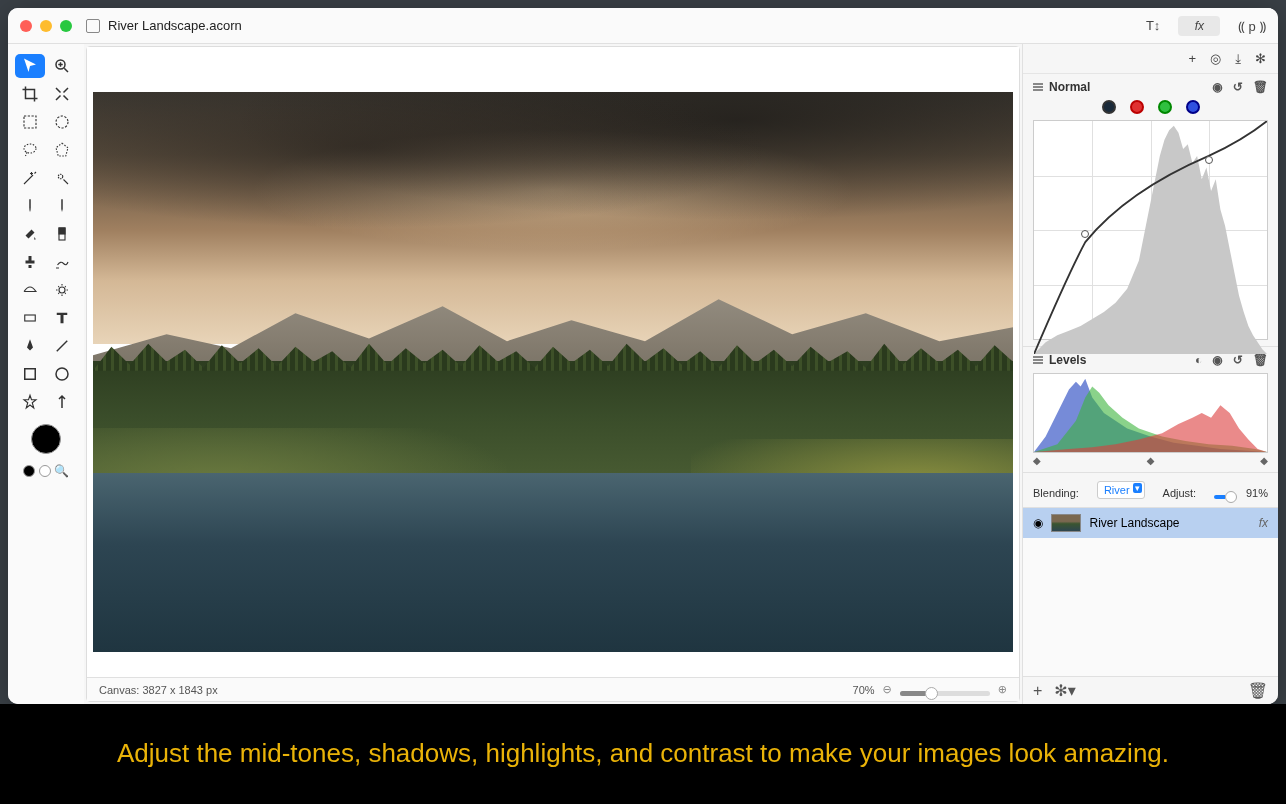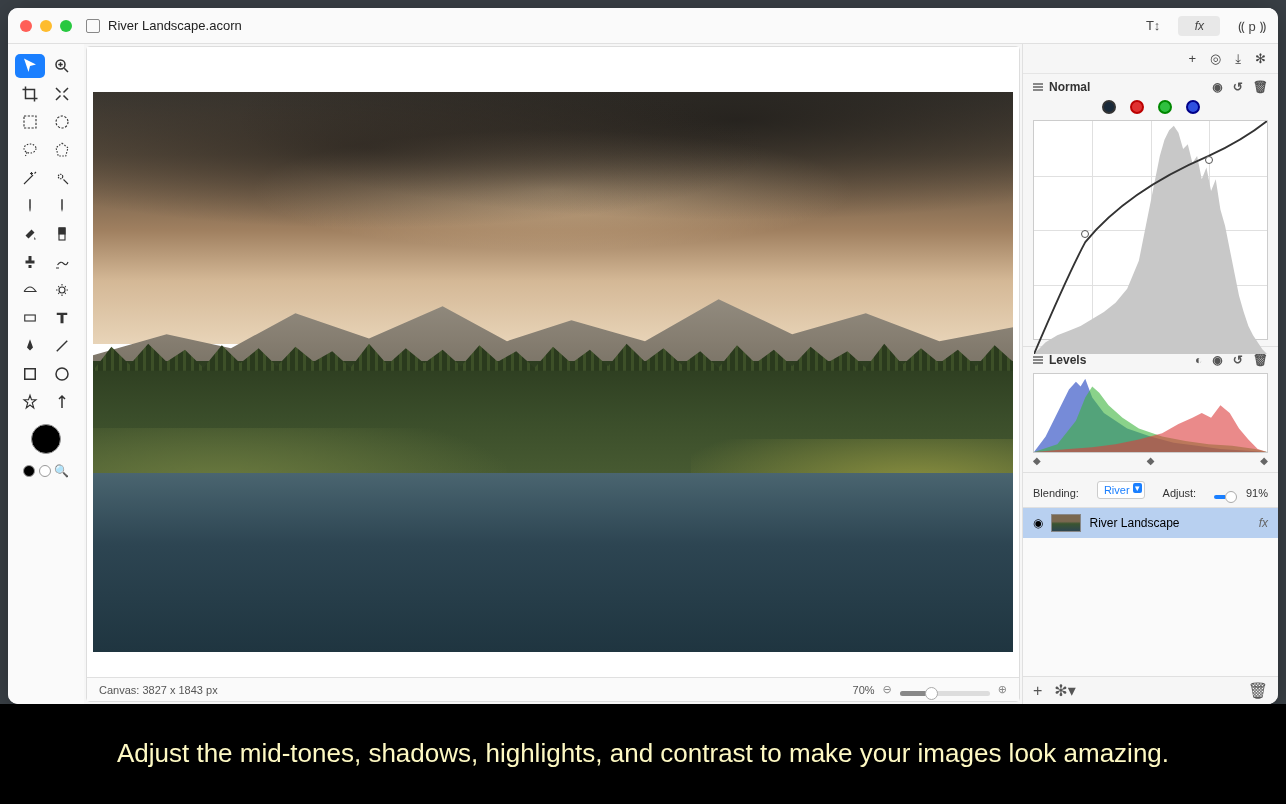--- a/index.html
+++ b/index.html
@@ -55,21 +55,21 @@
 .levels-graph { background: #fff; border: 1px solid #ccc; height: 80px; position: relative; overflow: hidden; }
 .blend-row { display: flex; align-items: flex-end; gap: 18px; padding: 8px 10px; font-size: 11px; color: #333; border-bottom: 1px solid #e0e0e0; }
 .blend-select { background: #fff; border: 1px solid #ccc; border-radius: 3px; padding: 2px 14px 2px 6px; font-size: 11px; color: #1a7fff; position: relative; }
 .blend-select::after { content: "▾"; position: absolute; right: 2px; top: 1px; font-size: 9px; background: #1a7fff; color: #fff; padding: 0 2px; border-radius: 2px;}
 .opacity-slider { width: 54px; height: 4px; background: linear-gradient(90deg, #1a7fff 80%, #ddd 80%); border-radius: 2px; position: relative; }
 .opacity-slider .thumb { position: absolute; left: 76%; top: -4px; width: 12px; height: 12px; background: #fff; border: 1px solid #aaa; border-radius: 50%; }
 .layer-row { display: flex; align-items: center; gap: 8px; padding: 6px 10px; background: #b8d0f0; font-size: 12px; }
 .layer-thumb { width: 30px; height: 18px; background: linear-gradient(180deg, #7a6850 40%, #3a5530 55%, #2d4550 100%); border: 1px solid #888; }
 .layers-space { flex: 1; background: #fafafa; }
 .panel-bottom { height: 28px; border-top: 1px solid #e0e0e0; display: flex; align-items: center; padding: 0 10px; gap: 12px; color: #555; }
-.caption { position: absolute; left: 0; right: 0; bottom: 0; height: 100px; background: #000; color: #fef9c3; display: flex; align-items: center; justify-content: center; text-align: center; font-size: 26px; padding: 0 80px; line-height: 1.3; }
+.caption { position: absolute; left: 0; right: 0; bottom: 0; height: 100px; background: #000; color: #eab308; display: flex; align-items: center; justify-content: center; text-align: center; font-size: 26px; padding: 0 80px; line-height: 1.3; }
 .hamburger { display: inline-block; width: 10px; height: 8px; }
 .hamburger::before { content: ""; display: block; height: 2px; background: #888; box-shadow: 0 3px 0 #888, 0 6px 0 #888; }
 </style>
 </head>
 <body>
 
 <div class="window">
   <div class="titlebar">
     <div class="traffic">
       <span class="close-dot"></span>

